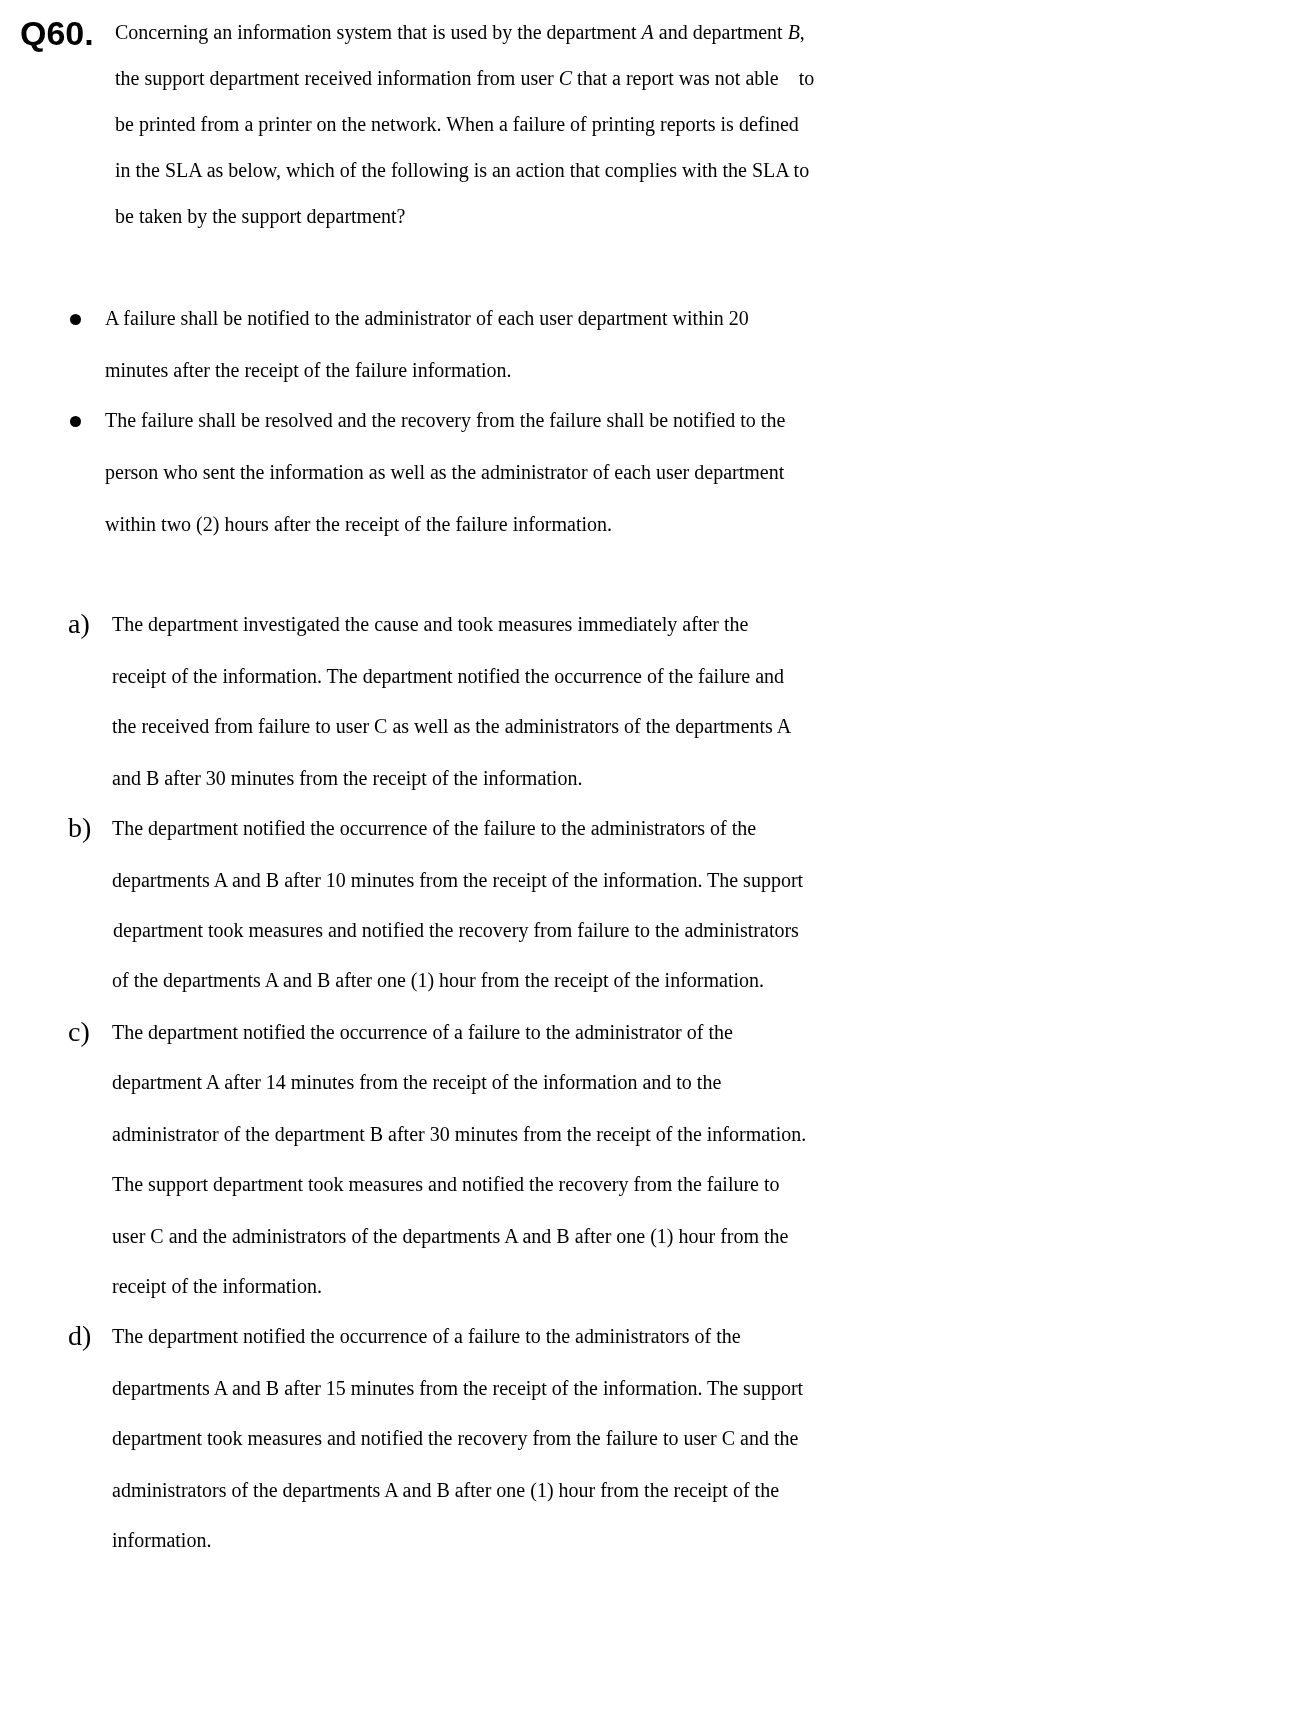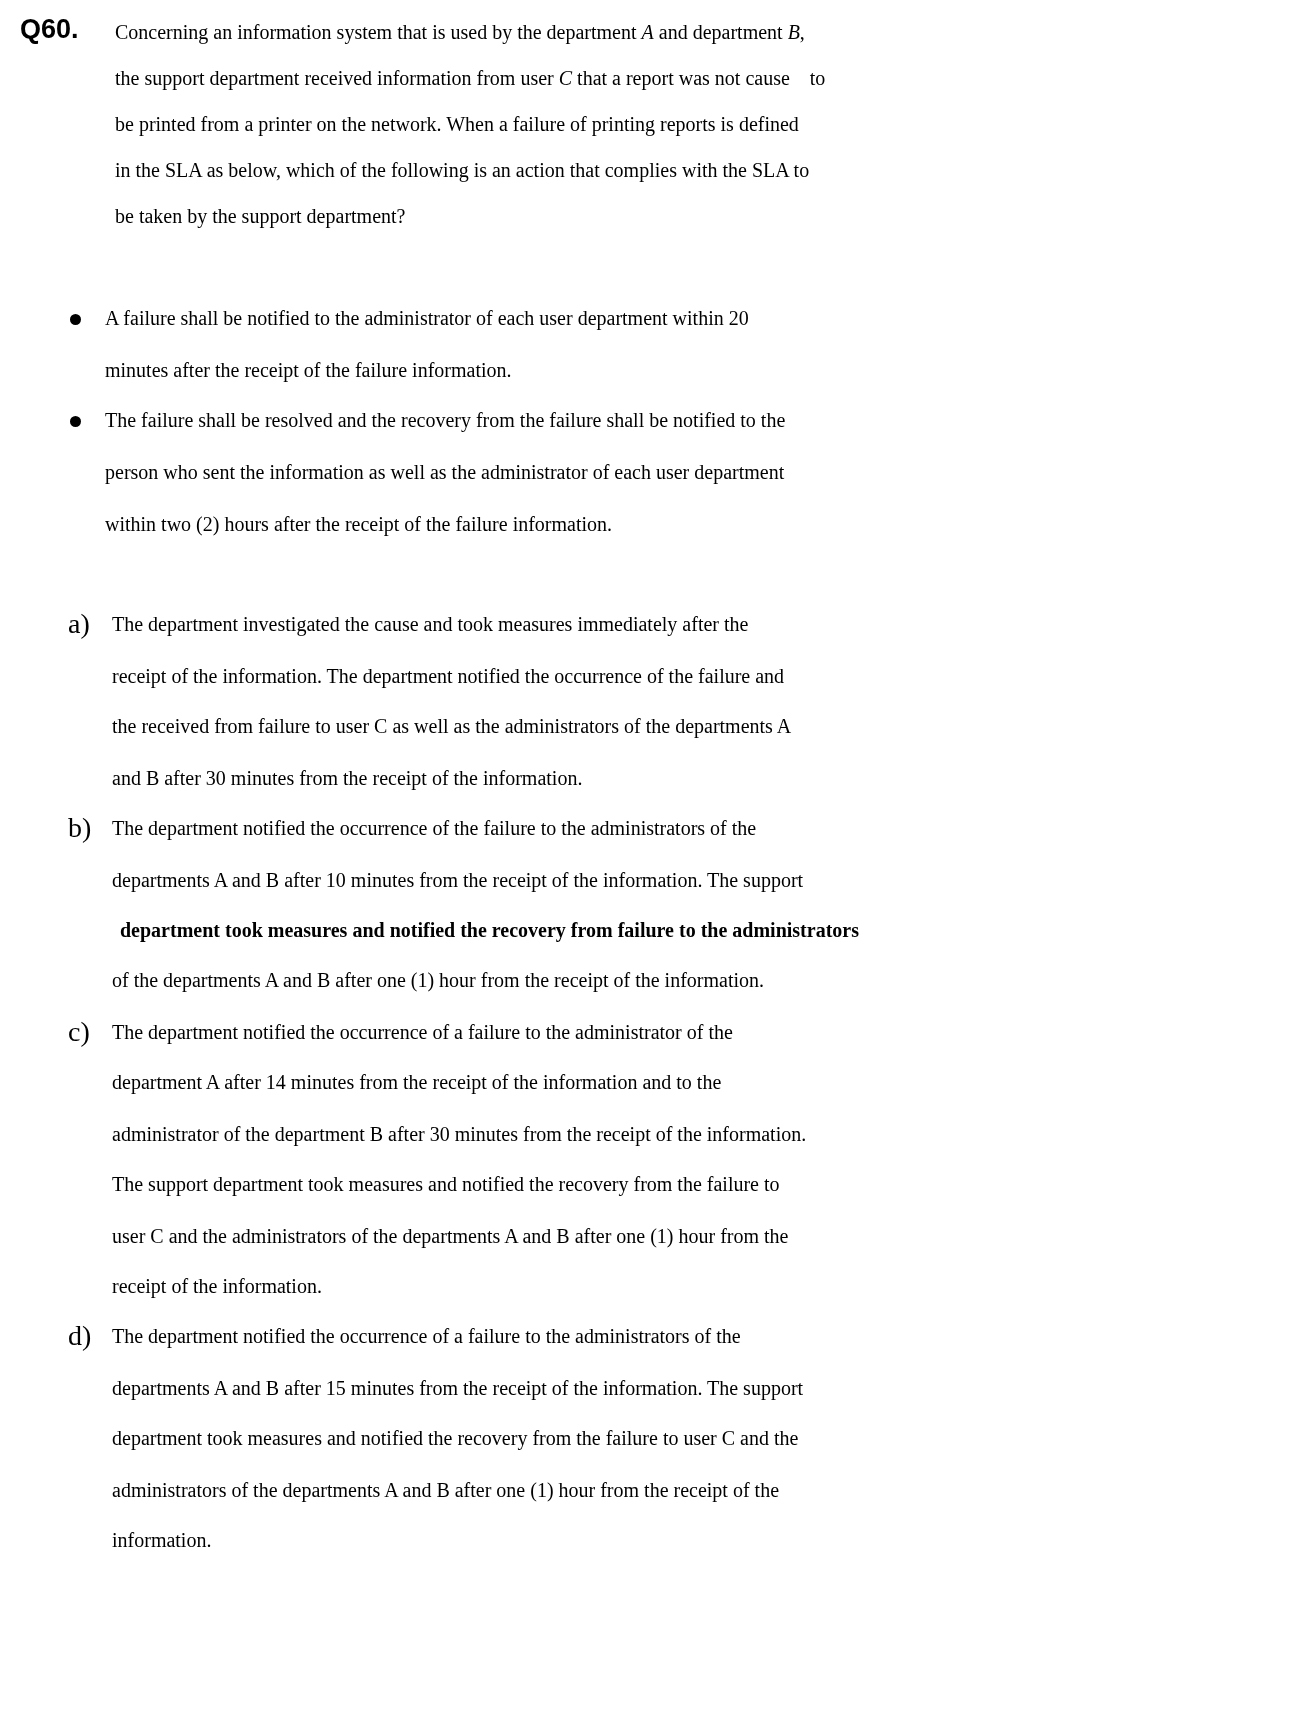--- a/index.html
+++ b/index.html
@@ -1,20 +1,20 @@
 <!DOCTYPE html>
 <html><head>
 <meta charset="utf-8">
 <style>
   html, body { margin: 0; padding: 0; background: #ffffff; }
   body { width: 1298px; height: 1712px; position: relative; overflow: hidden; color: #000; }
   .page { position: absolute; left: 0; top: 0; width: 1298px; height: 1712px; }
   .qnum {
     position: absolute; left: 20px; top: 14px;
-    font-family: "Liberation Sans", sans-serif; font-weight: bold; font-size: 27px;
+    font-family: "Liberation Sans", sans-serif; font-weight: bold; font-size: 34px;
   }
   .line {
     position: absolute; white-space: nowrap;
     font-family: "Liberation Serif", serif; font-size: 20px; line-height: 36px;
     transform-origin: left top;
   }
   .bullet {
     position: absolute; width: 11px; height: 11px; border-radius: 50%; background: #000;
   }
   .label {
@@ -23,21 +23,21 @@
   i { font-style: italic; }
 </style>
 </head>
 <body>
 
 <div class="page">
   <div class="qnum">Q60.</div>
 
   <div>
     <div class="line" style="left:115px; top:14px;"><span>Concerning an information system that is used by the department </span><i>A</i><span> and department </span><i>B</i><span>,</span></div>
-    <div class="line" style="left:115px; top:60px;"><span>the support department received information from user </span><i>C</i><span style="white-space:pre"> that a report was not cause    to</span></div>
+    <div class="line" style="left:115px; top:60px;"><span>the support department received information from user </span><i>C</i><span style="white-space:pre"> that a report was not able    to</span></div>
     <div class="line" style="left:115px; top:106px;">be printed from a printer on the network. When a failure of printing reports is defined</div>
     <div class="line" style="left:115px; top:152px;">in the SLA as below, which of the following is an action that complies with the SLA to</div>
     <div class="line" style="left:115px; top:198px;">be taken by the support department?</div>
   </div>
 
   <div>
     <div>
       <span class="bullet" style="left:70px; top:314px;"></span>
       <div class="line" style="left:105px; top:300px;">A failure shall be notified to the administrator of each user department within 20</div>
       <div class="line" style="left:105px; top:352px;">minutes after the receipt of the failure information.</div>
@@ -55,21 +55,21 @@
       <span class="label" style="left:68px; top:606px;">a)</span>
       <div class="line" style="left:112px; top:606px;">The department investigated the cause and took measures immediately after the</div>
       <div class="line" style="left:112px; top:658px;">receipt of the information. The department notified the occurrence of the failure and</div>
       <div class="line" style="left:112px; top:708px;">the received from failure to user C as well as the administrators of the departments A</div>
       <div class="line" style="left:112px; top:760px;">and B after 30 minutes from the receipt of the information.</div>
     </div>
     <div>
       <span class="label" style="left:68px; top:810px;">b)</span>
       <div class="line" style="left:112px; top:810px;">The department notified the occurrence of the failure to the administrators of the</div>
       <div class="line" style="left:112px; top:862px;">departments A and B after 10 minutes from the receipt of the information. The support</div>
-      <div class="line" style="left:120px; top:912px;font-weight:bold;">department took measures and notified the recovery from failure to the administrators</div>
+      <div class="line" style="left:113px; top:912px;">department took measures and notified the recovery from failure to the administrators</div>
       <div class="line" style="left:112px; top:962px;">of the departments A and B after one (1) hour from the receipt of the information.</div>
     </div>
     <div>
       <span class="label" style="left:68px; top:1014px;">c)</span>
       <div class="line" style="left:112px; top:1014px;">The department notified the occurrence of a failure to the administrator of the</div>
       <div class="line" style="left:112px; top:1064px;">department A after 14 minutes from the receipt of the information and to the</div>
       <div class="line" style="left:112px; top:1116px;">administrator of the department B after 30 minutes from the receipt of the information.</div>
       <div class="line" style="left:112px; top:1166px;">The support department took measures and notified the recovery from the failure to</div>
       <div class="line" style="left:112px; top:1218px;">user C and the administrators of the departments A and B after one (1) hour from the</div>
       <div class="line" style="left:112px; top:1268px;">receipt of the information.</div>

